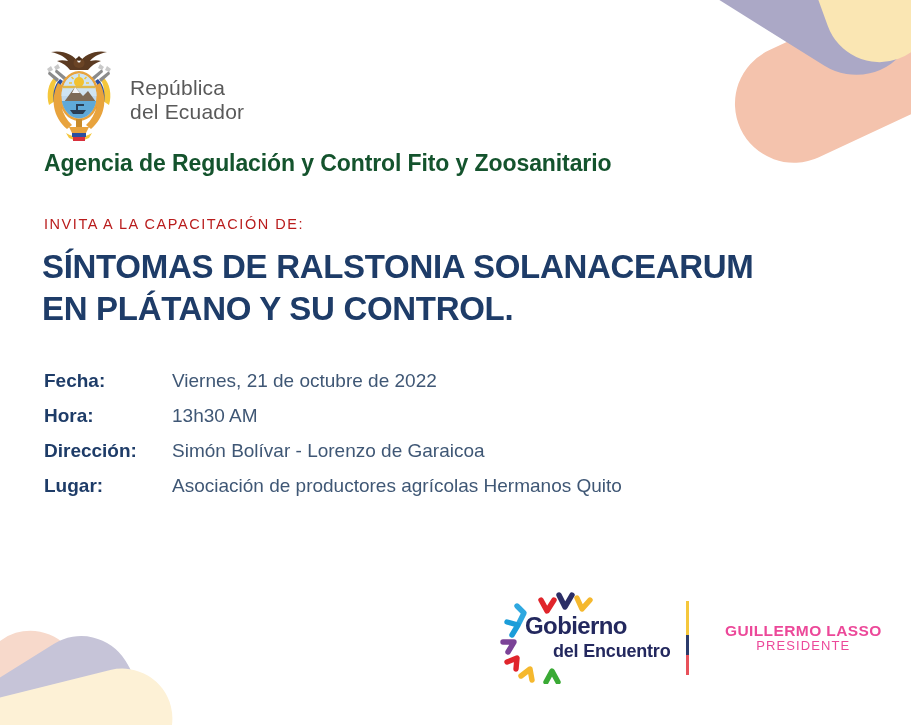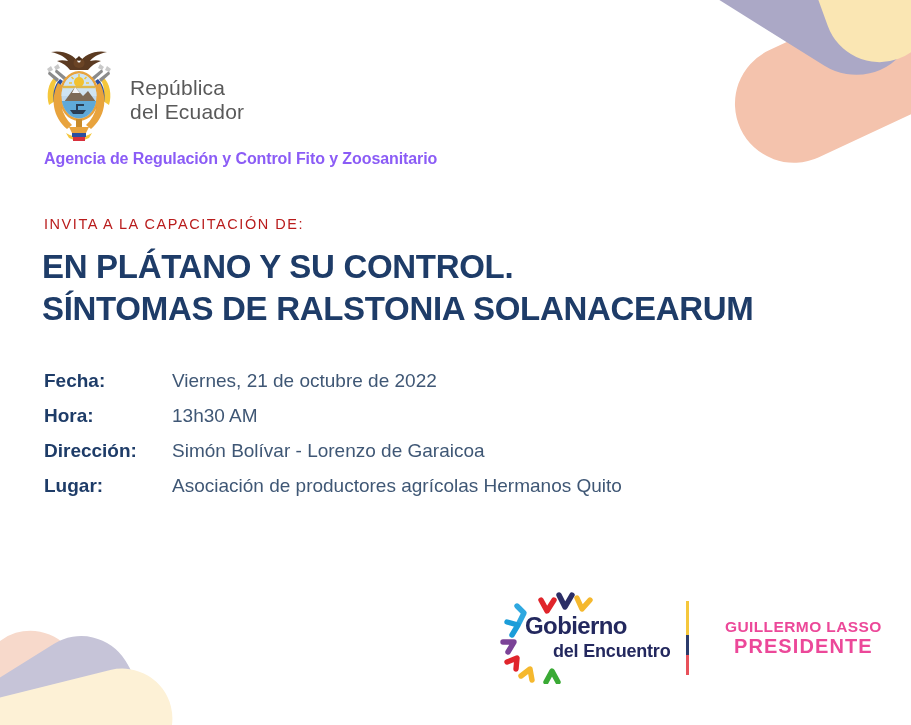--- a/index.html
+++ b/index.html
@@ -89,22 +89,22 @@
     font-size:21px;
     line-height:1.16;
     letter-spacing:.2px;
     font-weight:400;
     white-space:pre-line;
     padding-top:14px;
   }
 
   .agency{
     position:absolute;left:44px;top:150px;
-    color:#8b5cf6;
-    font-size:16px;
+    color:#14532d;
+    font-size:23px;
     font-weight:700;
     letter-spacing:-0.1px;
   }
 
   .invita{
     position:absolute;left:44px;top:216px;
     color:#b91c1c;
     font-size:14.5px;
     font-weight:400;
     letter-spacing:1.55px;
@@ -160,21 +160,21 @@
     width:3px;height:74px;margin:0 26px 0 14px;
     background:linear-gradient(to bottom,#F5C73C 0 46%,#2B3B6B 46% 73%,#E8515A 73% 100%);
   }
 
   .pres{
     color:#ec4899;
     line-height:1.12;
     margin-left:10px;
   }
   .pres-name{font-size:15.5px;font-weight:700;letter-spacing:.4px;}
-  .pres-role{font-size:20px;font-weight:700;letter-spacing:1.1px;text-align:center;}
+  .pres-role{font-size:13px;font-weight:400;letter-spacing:1.1px;text-align:center;}
 </style>
 </head>
 <body>
 
 <div class="poster">
 
   <div class="deco-layer">
     <div class="petal p-tr-salmon"></div>
     <div class="petal p-tr-purple"></div>
     <div class="petal p-tr-yellow"></div>
@@ -252,22 +252,22 @@
       </span>
       <div class="logo-text">República
 del Ecuador</div>
     </div>
 
     <div class="agency">Agencia de Regulación y Control Fito y Zoosanitario</div>
 
     <div class="invita">INVITA A LA CAPACITACIÓN DE:</div>
 
     <div class="title">
+      <span class="ln">SÍNTOMAS DE RALSTONIA SOLANACEARUM</span>
       <span class="ln">EN PLÁTANO Y SU CONTROL.</span>
-      <span class="ln">SÍNTOMAS DE RALSTONIA SOLANACEARUM</span>
     </div>
 
     <div class="details">
       <div class="d-row">
         <span class="d-label">Fecha:</span>
         <span class="d-value">Viernes, 21 de octubre de 2022</span>
       </div>
       <div class="d-row">
         <span class="d-label">Hora:</span>
         <span class="d-value">13h30 AM</span>

